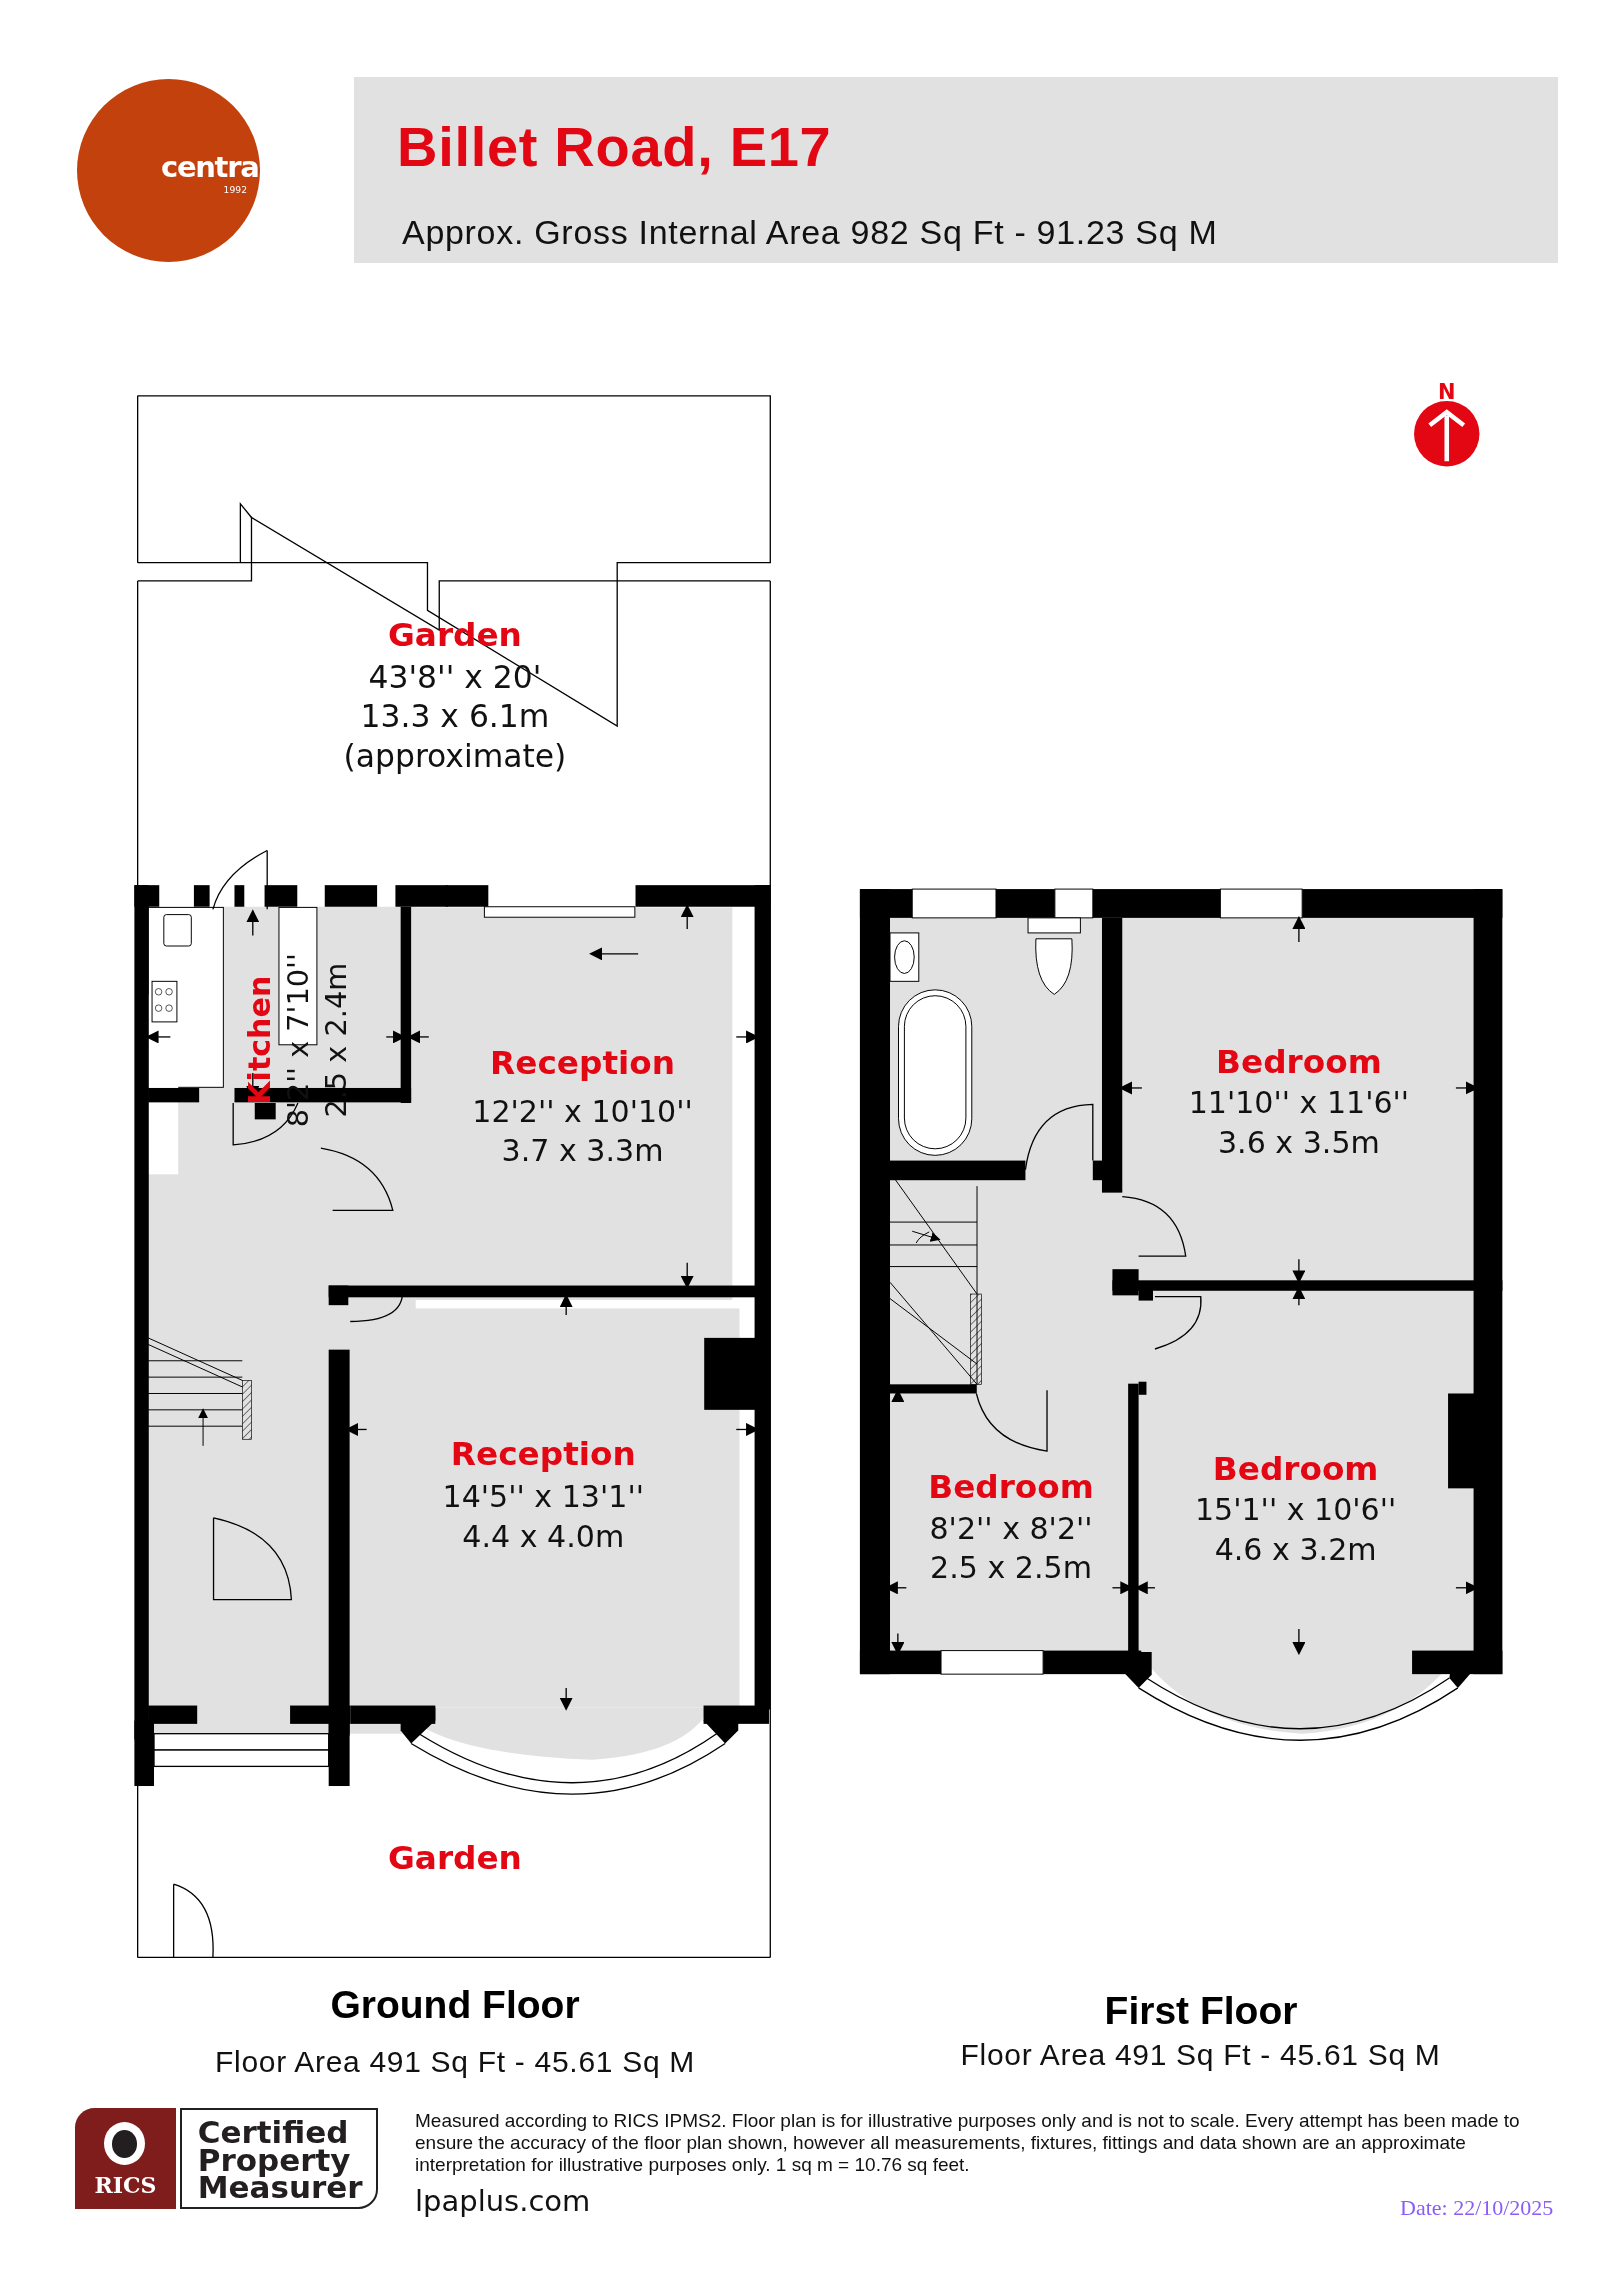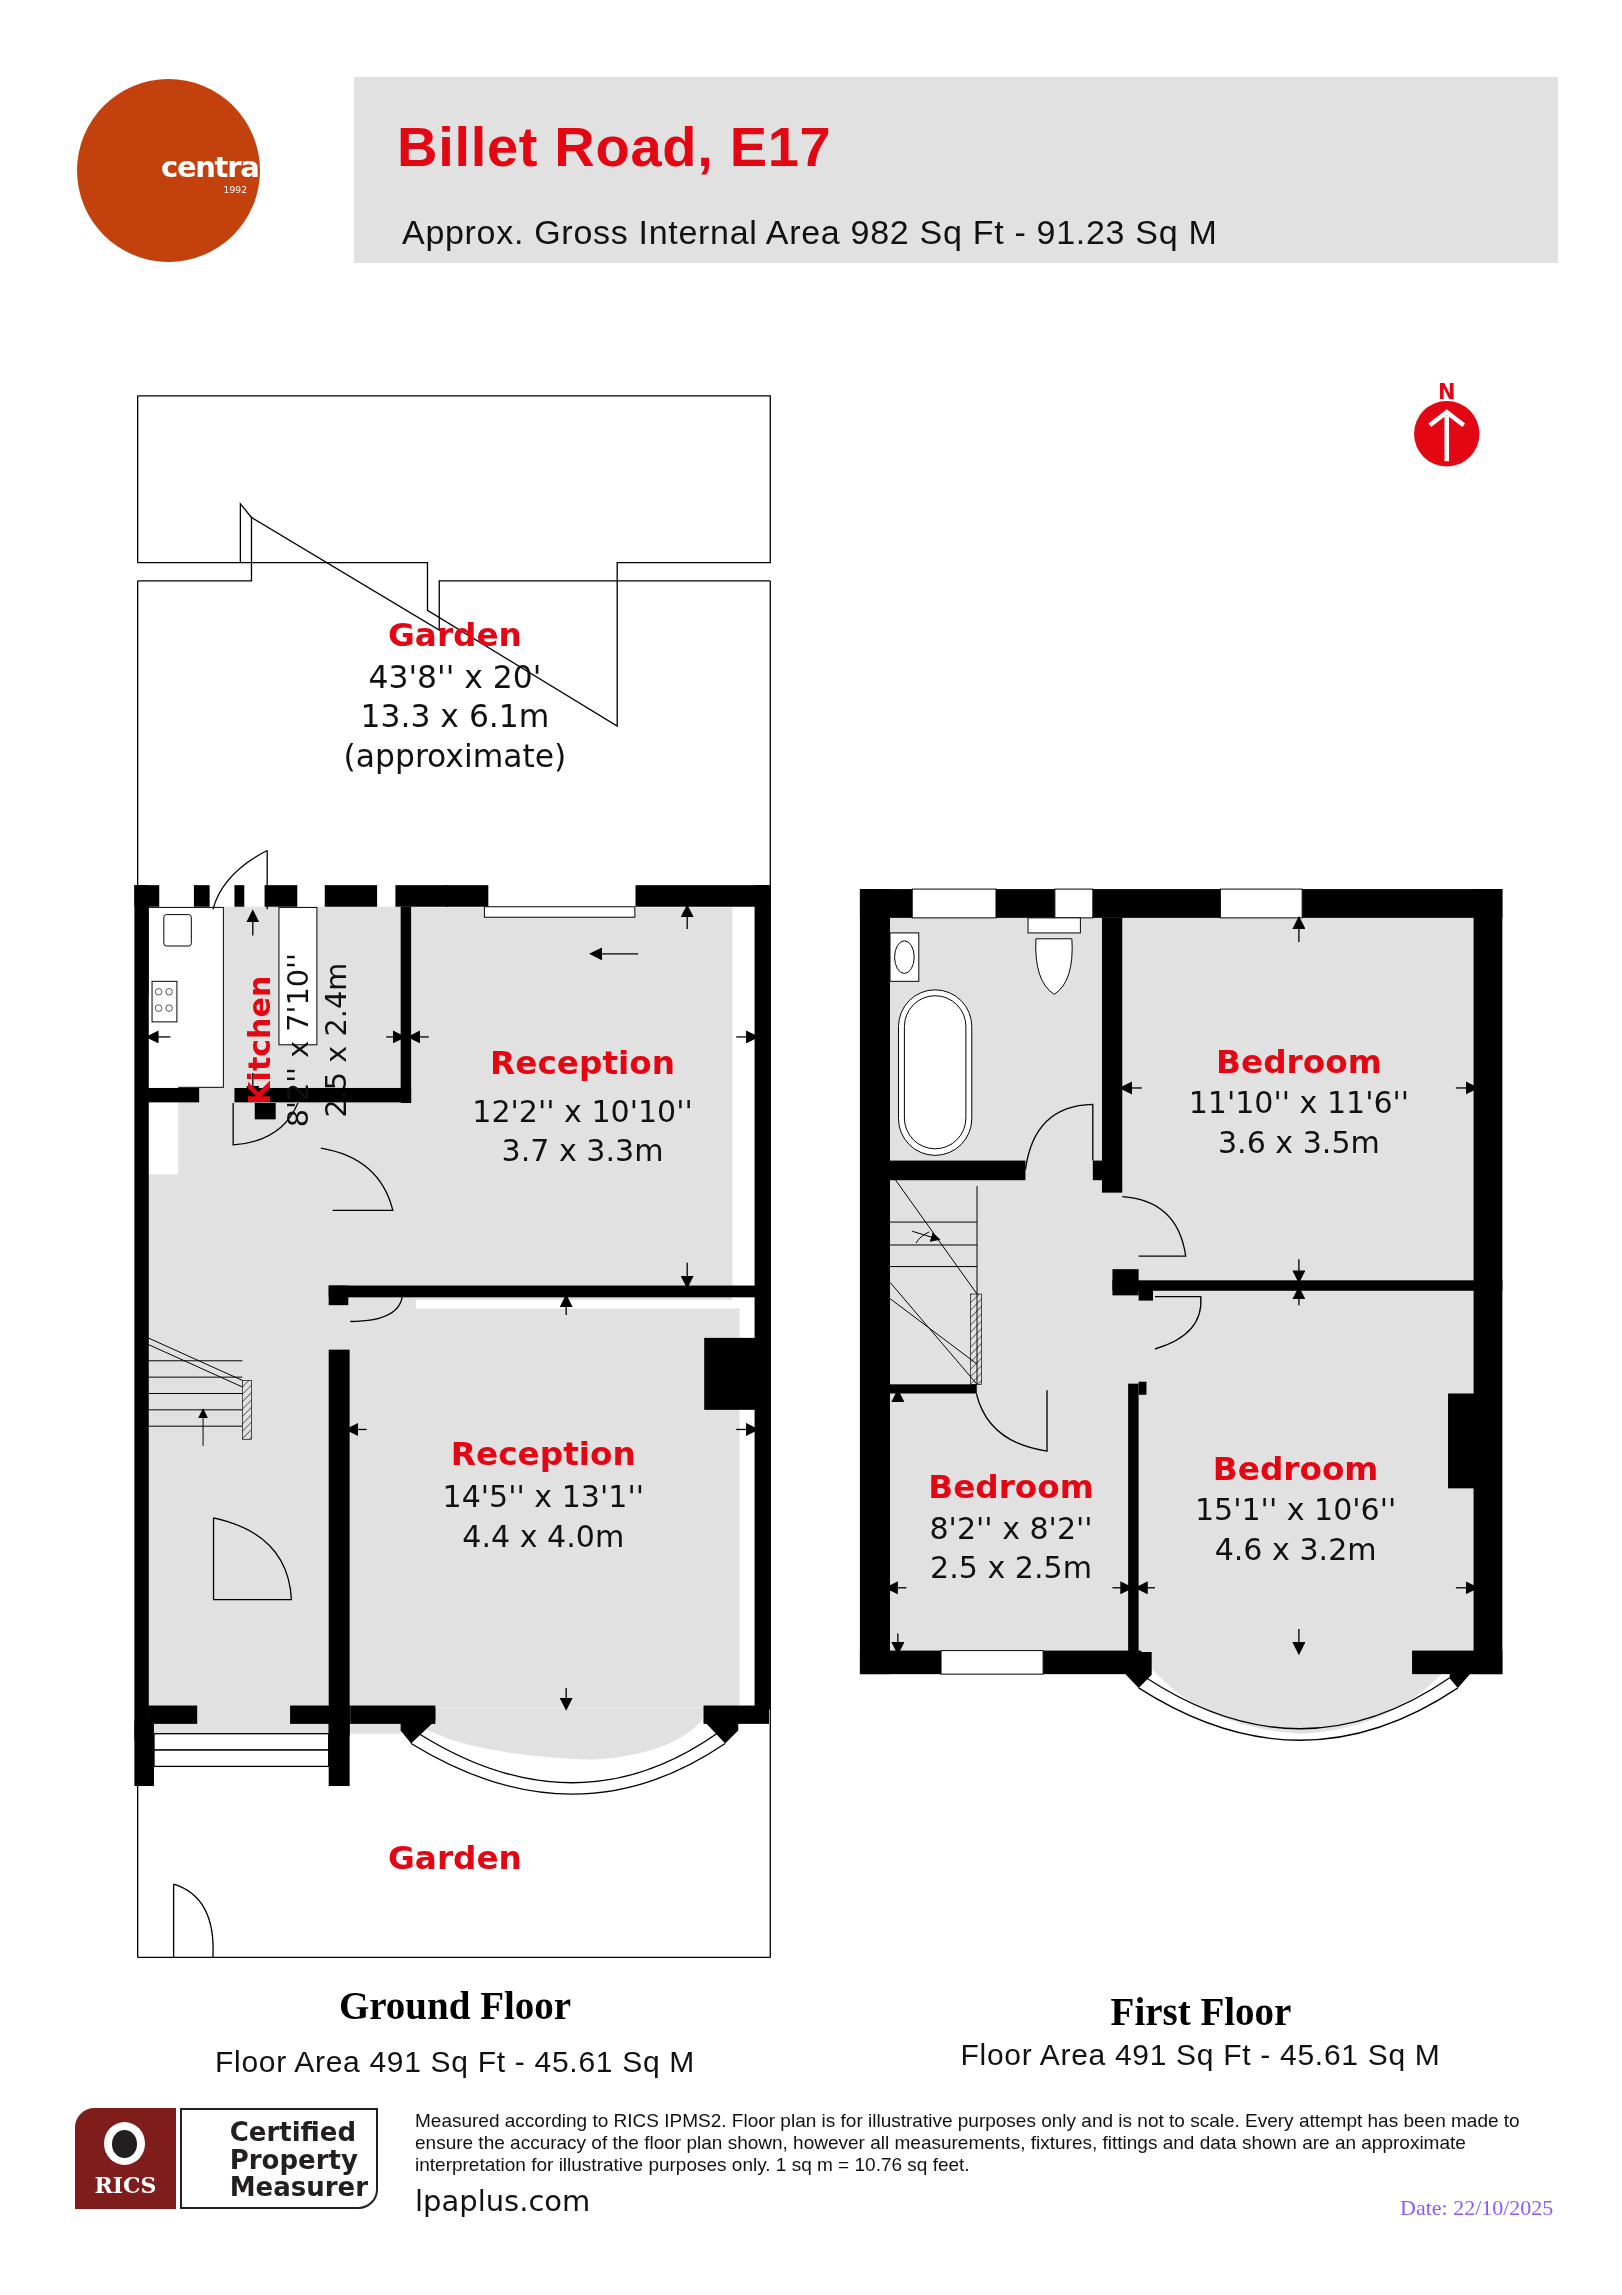--- a/index.html
+++ b/index.html
@@ -7,29 +7,29 @@
   .abs { position: absolute; }
   #logo { left: 77px; top: 79px; width: 183px; height: 183px; border-radius: 50%; background: #c2410c; }
   #logo .brand { position: absolute; left: 84px; top: 71px; color: #fff; font-family: "DejaVu Sans", sans-serif; font-weight: bold; font-size: 29px; letter-spacing: -1.3px; }
   #logo .year { position: absolute; right: 13px; top: 105px; color: #fff; font-family: "DejaVu Sans", sans-serif; font-size: 9.2px; }
   #header-box { left: 354px; top: 77px; width: 1204px; height: 186px; background: #e1e1e1; }
   #title { left: 397px; top: 98px; color: #e30613; font-family: "Liberation Sans", sans-serif; font-weight: bold; font-size: 56px; letter-spacing: 0.7px; white-space: nowrap; margin-top: 16px; }
   #subtitle { left: 402px; top: 181px; color: #111; font-family: "Liberation Sans", sans-serif; font-size: 34px; letter-spacing: 0.7px; white-space: nowrap; margin-top: 32px; }
   svg#plan { position: absolute; left: 0; top: 0; }
   .room-name { font-family: "DejaVu Sans", sans-serif; font-weight: bold; fill: #e30613; }
   .room-dim { font-family: "DejaVu Sans", sans-serif; fill: #111; }
-  .floor-title { position: absolute; font-family: Liberation Serif, serif; font-weight: bold; font-size: 39px; color: #000; text-align: center; white-space: nowrap; }
+  .floor-title { position: absolute; font-family: Liberation Sans, sans-serif; font-weight: bold; font-size: 39px; color: #000; text-align: center; white-space: nowrap; }
   .floor-area { position: absolute; font-family: "Liberation Sans", sans-serif; font-size: 30px; color: #111; text-align: center; white-space: nowrap; letter-spacing: 0.7px; }
   #rics { left: 75px; top: 2108px; width: 302px; height: 101px; }
   #rics .dark { position: absolute; left: 0; top: 0; width: 101px; height: 101px; background: #7f1d1d; border-radius: 19.6px 0 0 0; }
   #rics .dark .rics-text { position: absolute; left: 0; width: 101px; top: 64px; text-align: center; color: #fff; font-family: "DejaVu Serif", serif; font-weight: bold; font-size: 22px; }
   #rics .lion { position: absolute; left: 29px; top: 14.4px; width: 41px; height: 43px; border-radius: 50%; background: #fff; }
   #rics .lion::after { content: ""; position: absolute; left: 7.9px; top: 7.9px; width: 25px; height: 27.5px; border-radius: 50%; background: #231f20; }
   #rics .light { position: absolute; left: 105px; top: 0; width: 194px; height: 97px; border: 2px solid #231f20; border-radius: 0 0 19.6px 0; background: #fff; }
-  #rics .light .cert { position: absolute; left: 15.7px; top: 9.2px; font-family: "DejaVu Sans", sans-serif; font-weight: bold; font-size: 26px; line-height: 27.5px; color: #231f20; margin-left: 32px; }
+  #rics .light .cert { position: absolute; left: 15.7px; top: 9.2px; font-family: "DejaVu Sans", sans-serif; font-weight: bold; font-size: 31px; line-height: 27.5px; color: #231f20; }
   #disclaimer { left: 415px; top: 2110px; width: 1139px; font-family: "Liberation Sans", sans-serif; font-size: 19px; line-height: 22px; color: #111; letter-spacing: 0; }
   #website { left: 415px; top: 2184px; font-family: "DejaVu Sans", sans-serif; font-size: 29px; color: #111; }
   #date { left: 1400px; top: 2195px; font-family: Liberation Serif, serif; font-size: 22px; color: #8b5cf6; white-space: nowrap; }
 </style>
 </head>
 <body>
 
 <div id="logo" class="abs">
   <span class="brand">central</span>
   <span class="year">1992</span>

